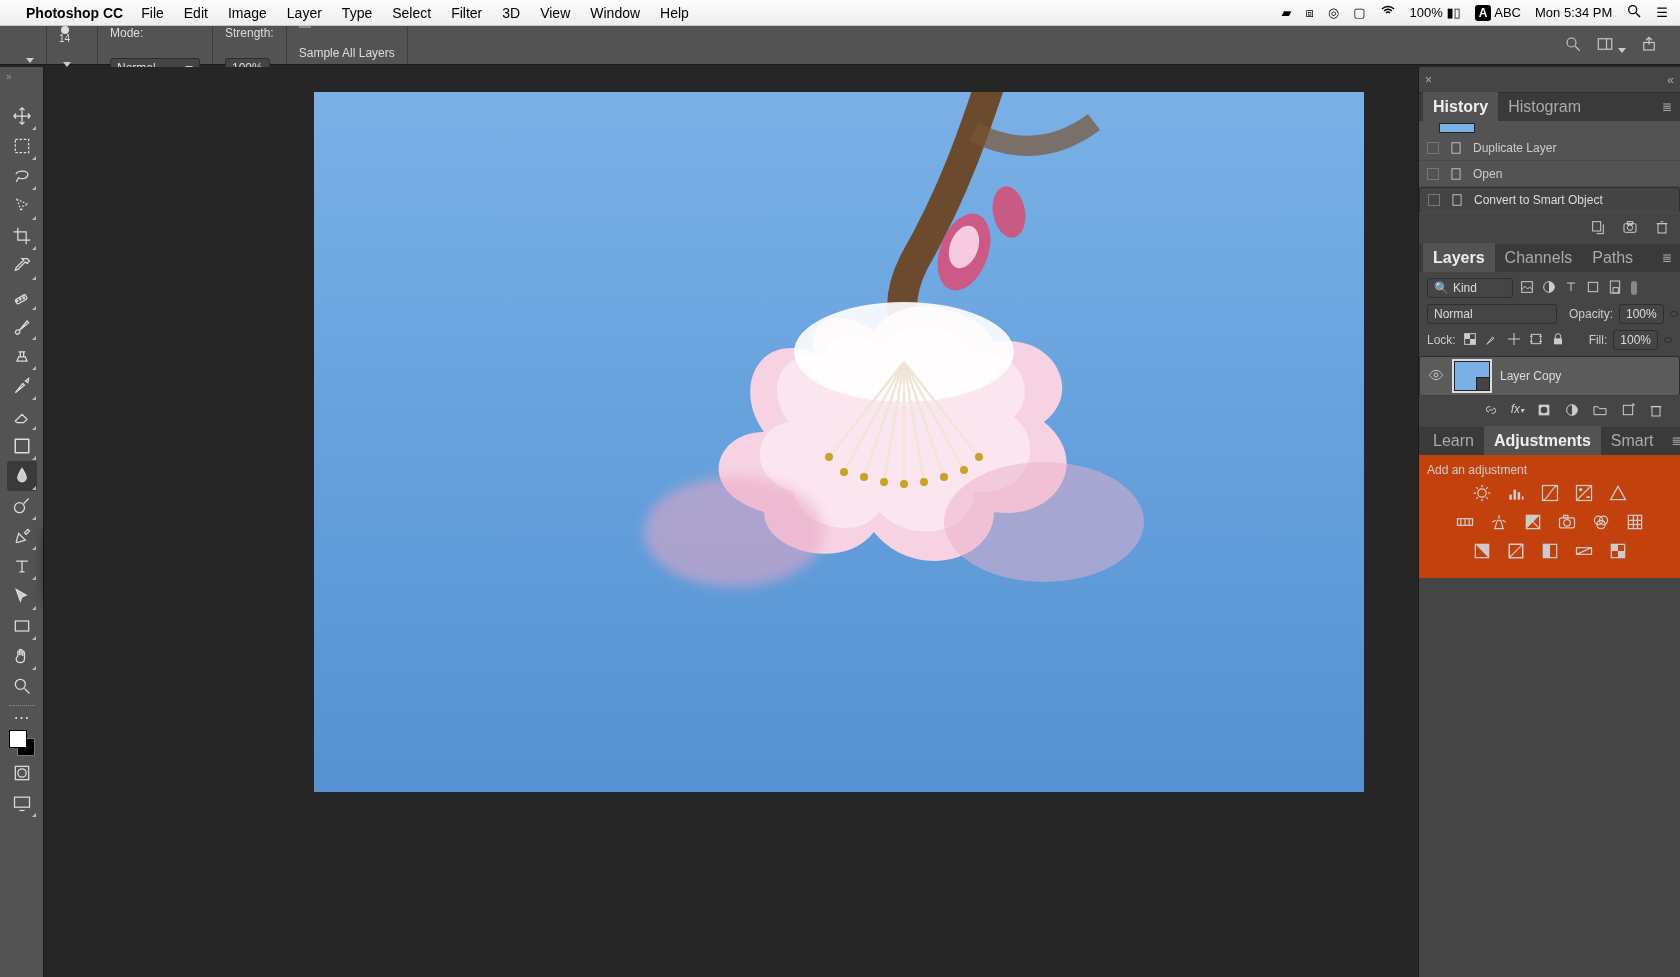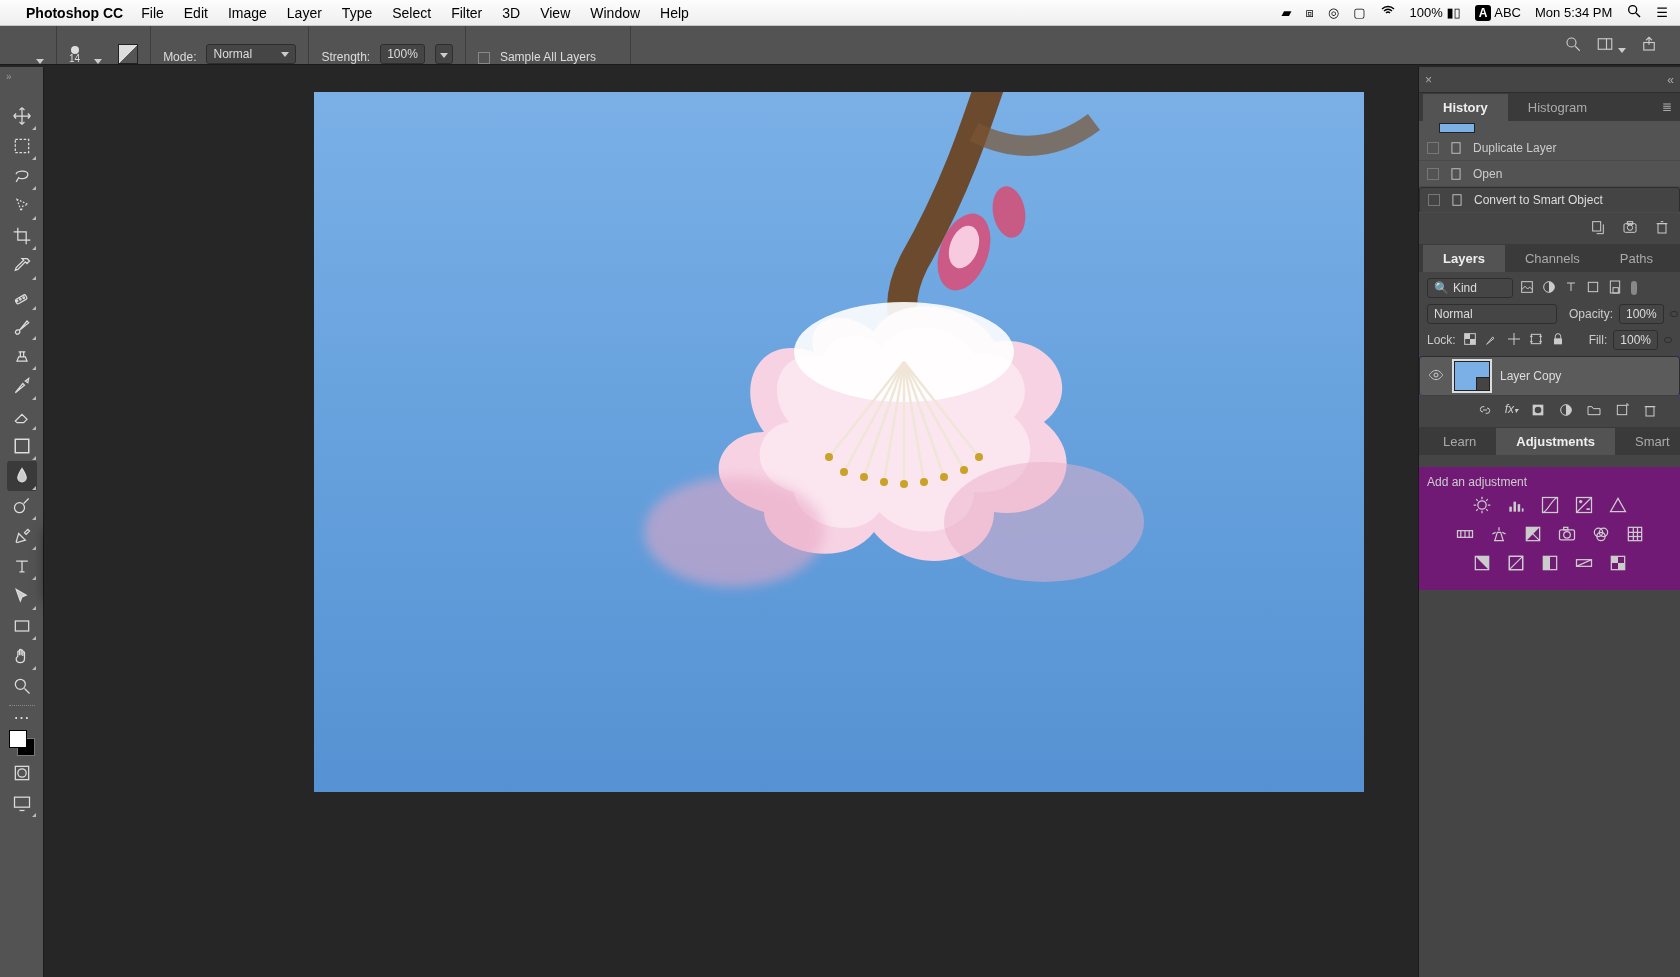--- a/index.html
+++ b/index.html
@@ -9,21 +9,21 @@
 .menubar { height: 26px; background: linear-gradient(#fdfdfd,#eeeeee); display: flex; align-items: center; padding: 0 12px; font-size: 14px; color: #000; border-bottom: 1px solid #c7c7c7; text-align: center; }
 .menubar .apple { font-size: 16px; margin-right: 14px; }
 .menubar .app { font-weight: 700; margin-right: 18px; }
 .menubar .mitem { margin-right: 20px; cursor: default; }
 .menubar .right { margin-left: auto; display: flex; align-items: center; gap: 14px; font-size: 13px; }
 .menubar .right svg { width:16px; height:16px; }
 .badge-a { background:#000; color:#fff; border-radius:3px; padding:1px 4px; font-size:12px; font-weight:700; }
 
 
 .optionsbar { height: 39px; background: #535353; display: flex; align-items: center; padding: 0 10px; color:#ddd; font-size: 12px; border-bottom: 1px solid #1b1b1b; }
-.optionsbar .chunk { display:flex; align-items:flex-end; gap:10px; padding: 0 12px; height:100%; border-right:1px solid #3d3d3d; }
+.optionsbar .chunk { display:flex; align-items:flex-start; gap:18px; padding: 0 12px; height:100%; border-right:1px solid #3d3d3d;flex-direction:column; }
 .optionsbar .dd { width:4px; height:4px; border-left:4px solid transparent; border-right:4px solid transparent; border-top:5px solid #ccc; display:inline-block; margin-left:4px; }
 .optionsbar select, .sel { background:#454545; border:1px solid #2e2e2e; color:#ddd; font-size:12px; padding:2px 6px; border-radius:3px; }
 .optionsbar .rightbar { margin-left:auto; display:flex; gap:14px; padding-right:12px; }
 .opt-icon { width:18px; height:18px; fill:#ddd; }
 
 
 .toolbar { position:absolute; top:67px; left:0; width:44px; bottom:0; background:#535353; border-right:1px solid #1b1b1b; display:flex; flex-direction:column; align-items:center; padding-top:34px; }
 .tool { width:30px; height:30px; margin-bottom:0px; display:flex; align-items:center; justify-content:center; color:#ddd; position:relative; }
 .tool svg { width:20px; height:20px; stroke:#ddd; fill:none; stroke-width:1.5; }
 .tool.selected { background:#3a3a3a; border-radius:3px; }
@@ -44,21 +44,21 @@
 .canvas-area { position:absolute; top:67px; left:44px; right:262px; bottom:0; background:#262626; }
 .canvas { position:absolute; top:25px; left:270px; width:1050px; height:700px; background:linear-gradient(to bottom,#7ab0e6 0%, #6ea7e1 30%, #5f9bd9 70%, #5692d3 100%); overflow:hidden; }
 .flower { position:absolute; top:0; left:300px; width:560px; height:520px; }
 
 
 .panels { position:absolute; top:67px; right:0; width:262px; bottom:0; background:#454545; color:#ccc; font-size:12px; border-left:1px solid #1b1b1b; display:flex; flex-direction:column; }
 .pnl-header { display:flex; align-items:center; height:26px; background:#454545; padding:0 6px; border-bottom:1px solid #2e2e2e; }
 .pnl-header .close { color:#aaa; font-size:12px; margin-right:4px; }
 .pnl-header .expand { margin-left:auto; font-size:12px; color:#aaa;}
 .tabs { display:flex; align-items:center; background:#3a3a3a; height:28px; padding-left:4px; }
-.tab { padding:6px 20px; font-size:13px; color:#aaa; }
+.tab { padding:6px 10px; font-size:16px; color:#aaa; }
 .tab.active { background:#535353; color:#eee; font-weight:600; }
 .tab-menu { margin-left:auto; padding:0 8px; color:#aaa; }
 
 .hist-body { background:#535353; }
 .hist-thumb { height:14px; display:flex; padding-left:20px; align-items:center; }
 .hist-thumb .t { width:36px; height:10px; background:#7ab0e6; border:1px solid #222; }
 .hist-row { display:flex; align-items:center; height:26px; padding-left:8px; gap:10px; background:#535353; border-bottom:1px solid #4a4a4a;}
 .hist-row.sel { background:#444; }
 .hist-row .chk { width:12px; height:12px; border:1px solid #777; }
 .hist-row .doc { width:14px; height:14px; }
@@ -71,24 +71,24 @@
 .lc-row .ic { width:16px; height:16px; }
 .lc-row .spacer { flex:1; }
 .layer-list { background:#6d28d9; }
 .layer { display:flex; align-items:center; height:40px; border-bottom:1px solid #404040; padding:0 8px; gap:10px; }
 .layer.sel { background:#5b5b5b; }
 .layer .eye { width:16px; }
 .layer .thumb { width:36px; height:30px; background:#7ab0e6; border:1px solid #222; position:relative; }
 .layer.sel .thumb { outline:2px solid #ddd; }
 .layer .thumb.so::after { content:""; position:absolute; right:-1px; bottom:-1px; width:12px; height:12px; background:#444; border:1px solid #222; }
 .layer .lock { margin-left:auto; }
-.layer-foot { display:flex; justify-content:flex-end; gap:12px; padding:6px 22px; background:#454545; }
+.layer-foot { display:flex; justify-content:flex-end; gap:12px; padding:6px 16px; background:#454545; }
 .layer-foot svg { width:16px; height:16px; }
 
-.adj-body { background:#701a75; padding:8px;margin-top:12px; }
+.adj-body { background:#c2410c; padding:8px; }
 .adj-row { display:flex; gap:14px; justify-content:center; margin:6px 0; }
 .adj-row svg { width:20px; height:20px; }
 
 svg.i { stroke:#ccc; fill:none; stroke-width:1.5; }
 svg.fi { fill:#ccc; }
 </style>
 </head>
 <body>
 
 <div class="menubar">

